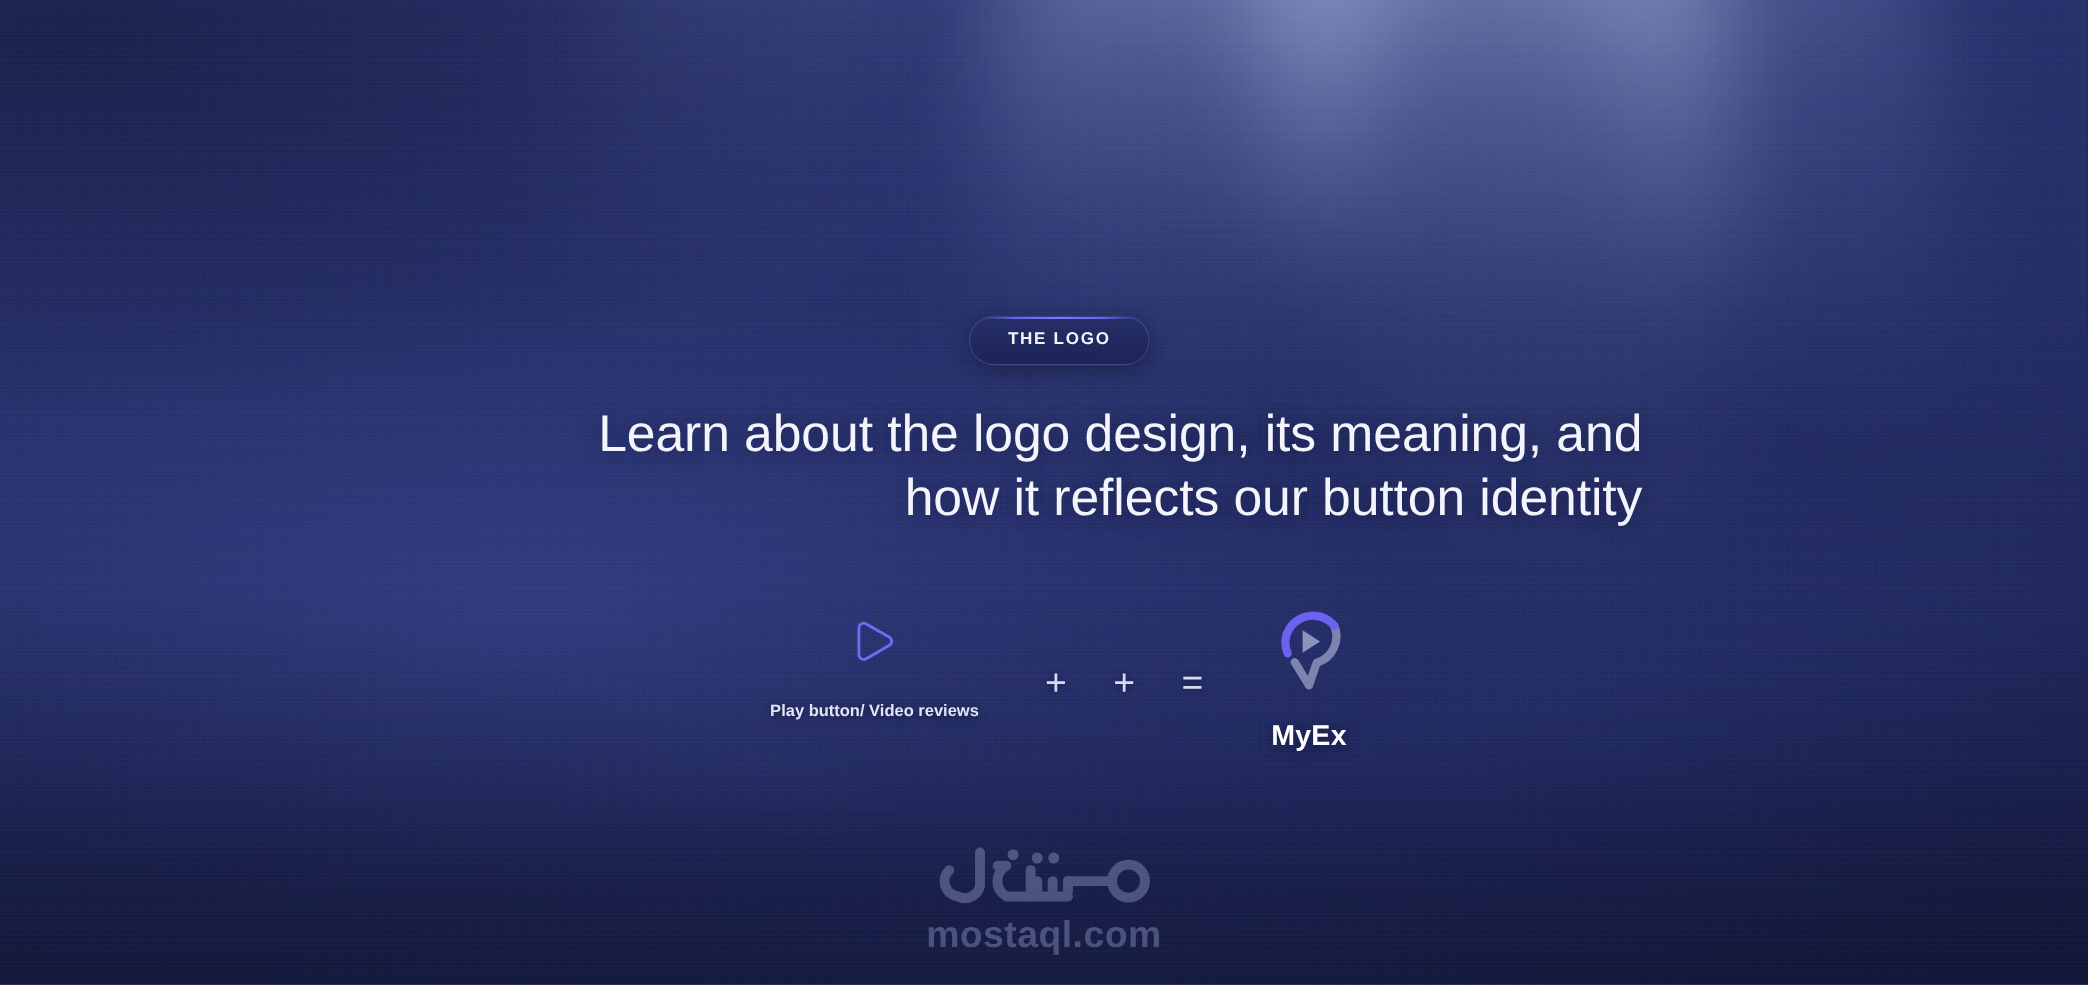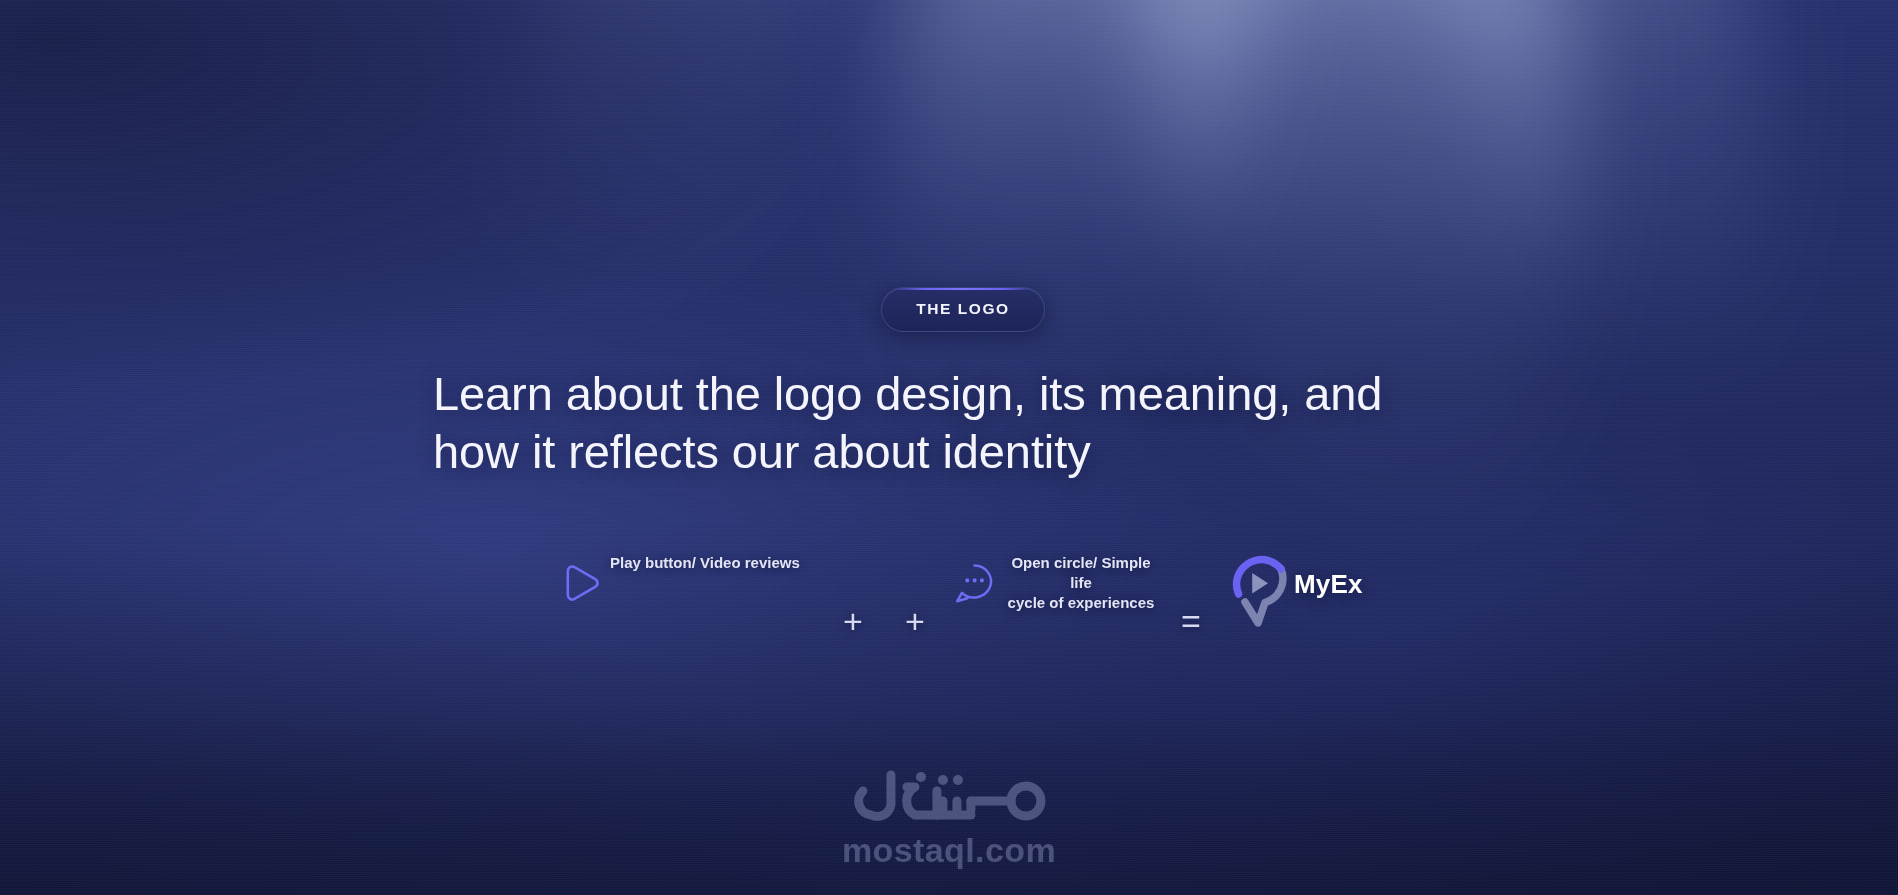--- a/index.html
+++ b/index.html
@@ -99,38 +99,38 @@
   .pill-label {
     display:block;
     font-size:15.5px; font-weight:700; letter-spacing:1.55px;
     color:#f2f3fb; line-height:1; white-space:nowrap;
   }
 
   
   .headline {
     margin-top:33px;
     width:1060px;
-    text-align:left;
+    text-align:right;
     font-size:47px;
     font-weight:300;
     line-height:1.235;
     letter-spacing:-0.1px;
     color:#f4f5fc;
     text-shadow:0 2px 18px rgba(10,14,45,0.45);
   }
   .headline .ln { display:block; }
 
   
   .equation {
     margin-top:60px;
     display:flex; align-items:flex-start; justify-content:center;
     gap:0;
   }
   .eq-item {
-    display:flex; 
+    display:flex; flex-direction:column; align-items:center;
   }
   .eq-item.w1 { width:268px; }
   .eq-item.w2 { width:200px; }
   .eq-item.w3 { width:214px; }
   .eq-item.w4 { width:150px; }
 
   .icon-slot {
     height:84px;
     display:flex; align-items:center; justify-content:center;
   }
@@ -189,21 +189,21 @@
   <div class="grain"></div>
 
   <div id="content">
 
     <div class="pill">
       <span class="pill-label">THE LOGO</span>
     </div>
 
     <h1 class="headline">
       <span class="ln">Learn about the logo design, its meaning, and</span>
-      <span class="ln">how it reflects our about identity</span>
+      <span class="ln">how it reflects our button identity</span>
     </h1>
 
     <div class="equation">
 
       <div class="eq-item w1">
         <div class="icon-slot">
           <svg width="56" height="56" viewBox="0 0 56 56">
             <path d="M20.5 12.2 C17.4 10.4 13.8 12.6 13.8 16.2 L13.8 39.8
                      C13.8 43.4 17.4 45.6 20.5 43.8 L41.2 31.9
                      C44.3 30.1 44.3 25.9 41.2 24.1 Z" fill="none" stroke="#6f6bf5" stroke-width="2.6" stroke-linejoin="round"></path>
@@ -212,35 +212,20 @@
         <div class="caption">
           <span>Play button/ Video reviews</span>
         </div>
       </div>
 
       <div class="operator">+</div>
 
 
       <div class="operator">+</div>
 
-      <div class="eq-item w3">
-        <div class="icon-slot">
-          <svg width="56" height="56" viewBox="0 0 56 56">
-            <path d="M28.5 10.5 A17 16 0 1 1 16.0 37.8
-                     L11.2 46.2 L21.4 43.2" fill="none" stroke="#6f6bf5" stroke-width="2.5" stroke-linecap="round" stroke-linejoin="round"></path>
-            <circle cx="21.3" cy="25.4" r="2.05" fill="#6f6bf5"></circle>
-            <circle cx="28.6" cy="25.4" r="2.05" fill="#6f6bf5"></circle>
-            <circle cx="35.9" cy="25.4" r="2.05" fill="#6f6bf5"></circle>
-          </svg>
-        </div>
-        <div class="caption">
-          <span>Open circle/ Simple life</span><br>
-          <span>cycle of experiences</span>
-        </div>
-      </div>
 
       <div class="operator">=</div>
 
       <div class="eq-item w4">
         <div class="icon-slot">
           <svg width="72" height="88" viewBox="0 0 72 88">
 
             <path d="M59.0 30.0 A25 25 0 0 1 43.0 63.5
                      L36.0 84.0 L23.0 63.0" fill="none" stroke="#8d93bd" stroke-width="7.5" stroke-linecap="round" stroke-linejoin="round" opacity="0.85"></path>
 

